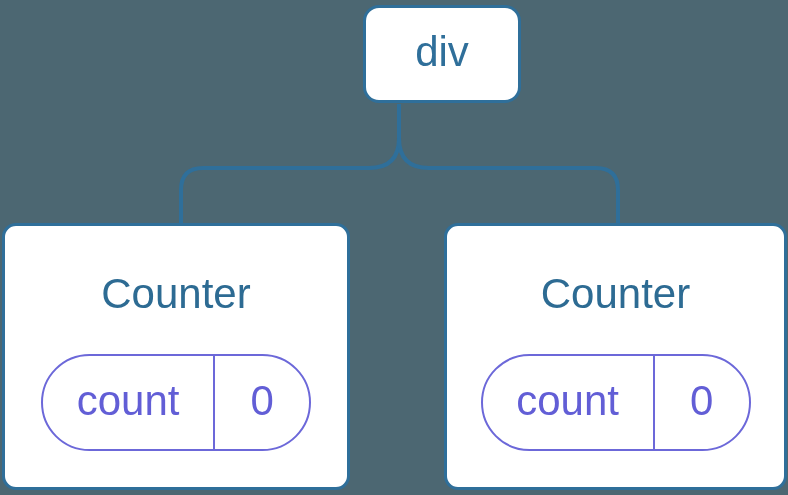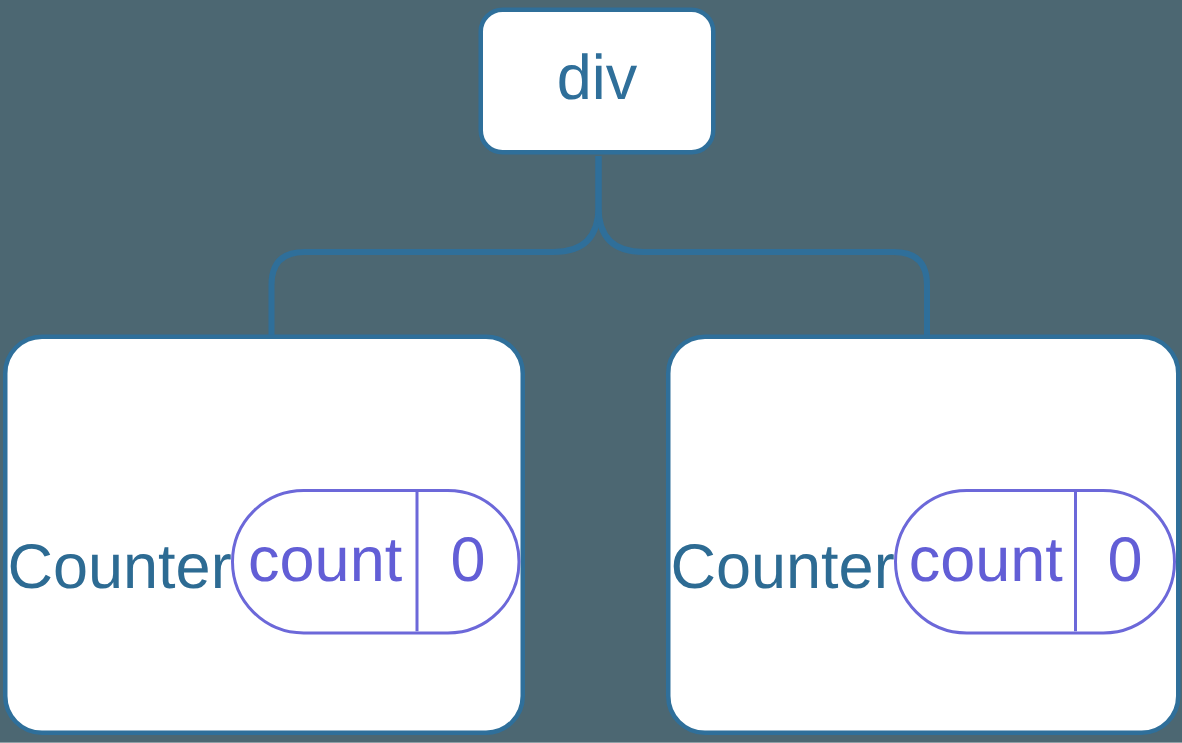--- a/index.html
+++ b/index.html
@@ -13,20 +13,21 @@
     background: var(--background, #4C6772);
   }
   .node {
     position: absolute;
     background: var(--node-fill, #FFFFFF);
     border: 3px solid var(--stroke, #2F6F9A);
     box-sizing: border-box;
     display: flex;
     align-items: center;
     justify-content: center;
+    margin-left: 44px;
   }
   .root-node {
     left: 319px; top: 5px;
     width: 158px; height: 98px;
     border-radius: 16px;
   }
   .root-label {
     font-size: 42px;
     font-weight: 500;
     color: var(--stroke, #2F6F9A);
@@ -40,26 +41,26 @@
   }
   .connector path {
     fill: none;
     stroke: var(--stroke, #2F6F9A);
     stroke-width: 4;
   }
   .component-card {
     position: absolute;
     top: 223px;
     height: 267px;
-    border-radius: 26px;
+    border-radius: 14px;
     background: var(--node-fill, #FFFFFF);
     border: 3px solid var(--stroke, #2F6F9A);
     box-sizing: border-box;
     display: flex;
-    flex-direction: row;
+    flex-direction: column;
     align-items: center;
   }
   .component-card.left  { left: 2px;   width: 348px; }
   .component-card.right { left: 444px; width: 343px; }
   .component-title {
     margin-top: 44px;
     font-size: 42px;
     font-weight: 500;
     line-height: 1.15;
     color: var(--title, #2D6B93);

